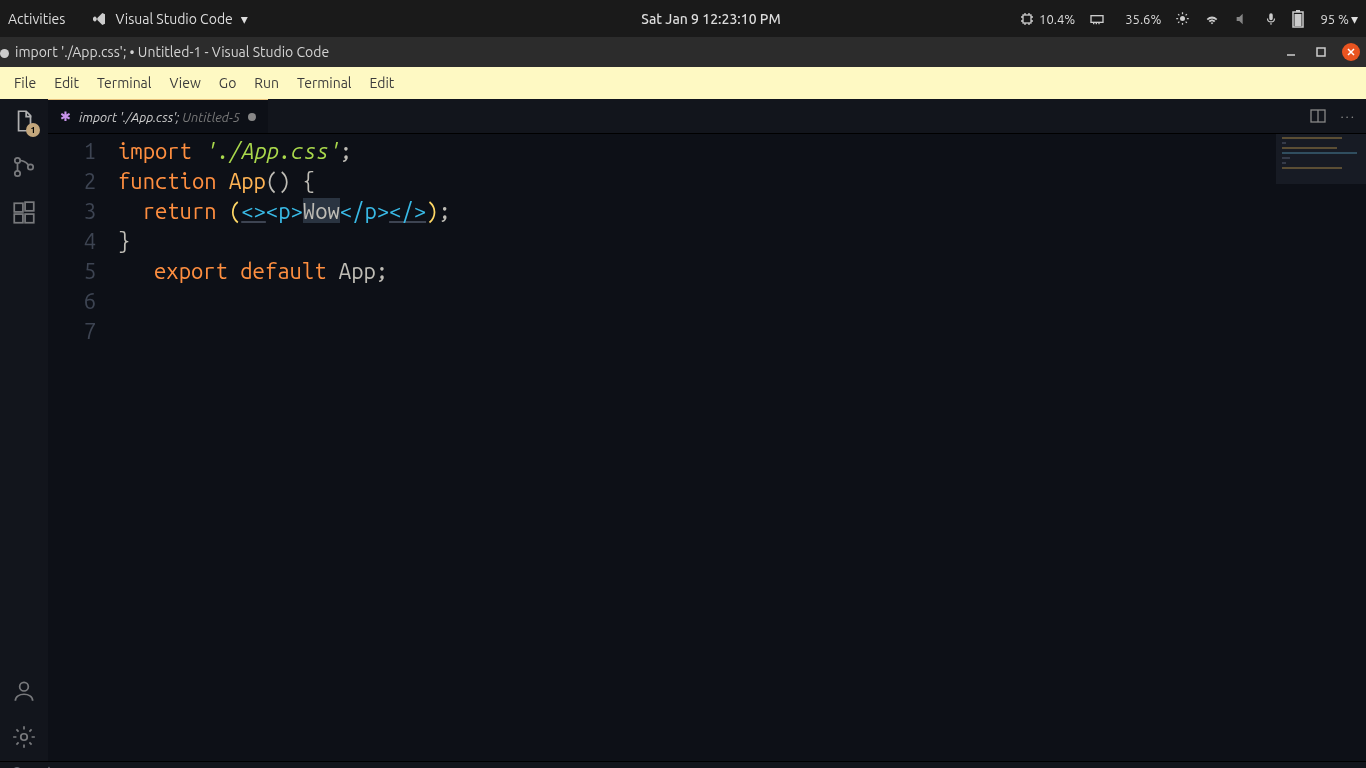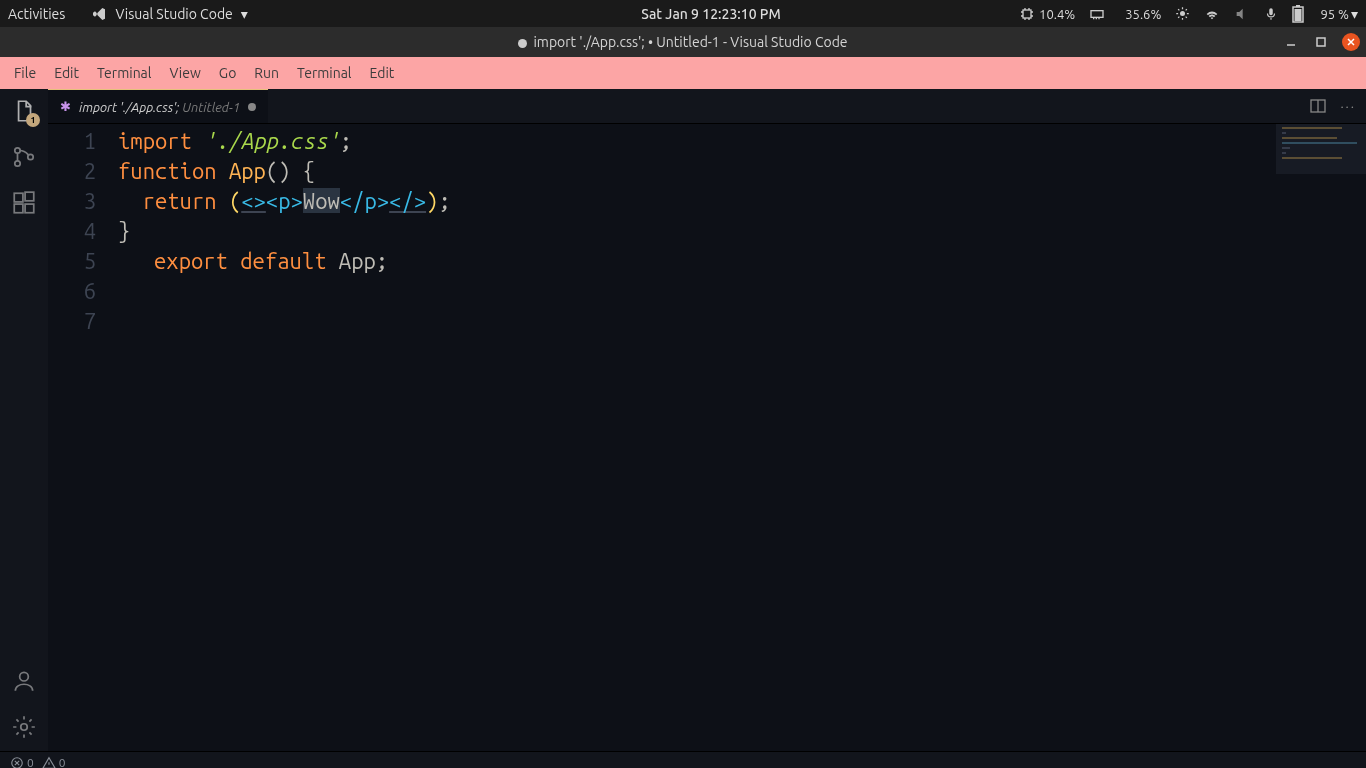--- a/index.html
+++ b/index.html
@@ -6,46 +6,46 @@
 body {
   width: 1366px; height: 768px;
   background: #0d1017;
   font-family: "Ubuntu", -apple-system, sans-serif;
   font-size: 13px; color: #ccc;
   overflow: hidden;
   position: relative;
 }
 
 .gnome-bar {
-  height: 27px; background: #1a1a1a;
+  height: 37px; background: #1a1a1a;
   display: flex; align-items: center;
   padding: 0 8px; color: #ddd;
   font-size: 14px;
 }
 .gnome-left { display: flex; align-items: center; gap: 26px; }
 .gnome-app { display: flex; align-items: center; gap: 8px; }
 .gnome-center { position: absolute; left: 50%; transform: translateX(-50%); font-weight: 500; margin-left: 28px; }
 .gnome-right { margin-left: auto; display: flex; align-items: center; gap: 14px; }
 .gnome-right .ico { display: inline-flex; align-items: center; }
 .gnome-pct { font-size: 13px; }
 
 
 .title-bar {
   height: 30px; background: #2c2c2c;
-  display: flex; align-items: center; justify-content: center;
+  display: flex; align-items: center; justify-content: flex-start;
   color: #d4d4d4; font-size: 14px; position: relative;
 }
 .win-controls { position: absolute; right: 6px; display: flex; gap: 12px; align-items: center; }
 .win-btn { width: 18px; height: 18px; border-radius: 50%; display: flex; align-items: center; justify-content: center; font-size: 10px; color: #ccc; }
 .win-close { background: #e95420; color: #fff; }
 .title-dot { width: 9px; height: 9px; border-radius: 50%; background: #ccc; margin-right: 6px; display:inline-block; vertical-align: middle;}
 
 
 .menu-bar {
-  height: 27px; background: #fca5a5;
+  height: 27px; background: #fef9c3;
   display: flex; align-items: center;
   padding: 16px 6px; gap: 2px;
   color: #3c3c3c; font-size: 14px;
 }
 .menu-item { padding: 2px 8px; }
 
 
 .main-row { display: flex; height: calc(768px - 27px - 30px - 27px - 22px); }
 
 
@@ -249,21 +249,21 @@
             <path fill="none" stroke="#ccc" stroke-width="1.6" d="M12 2v3M12 19v3M2 12h3M19 12h3M5 5l2 2M17 17l2 2M19 5l-2 2M7 17l-2 2"></path>
           </svg>
       </div>
     </div>
   </div>
 
   <div class="editor-wrap">
     <div class="tabs">
       <div class="tab">
         <span style="color:#c792ea; font-style:normal;">✱</span>
-        <span><span>import './App.css';</span> <span class="dim">Untitled-1</span></span>
+        <span><span>import './App.css';</span> <span class="dim">Untitled-5</span></span>
         <span class="tab-dirty"></span>
       </div>
       <div class="tabs-right">
         <span>
             <svg width="16" height="16" viewBox="0 0 16 16">
               <rect x="1" y="2" width="14" height="12" fill="none" stroke="#888" stroke-width="1.3"></rect>
               <path stroke="#888" stroke-width="1.3" d="M8 2v12"></path>
             </svg>
           </span>
         <span style="letter-spacing:2px;">···</span>

